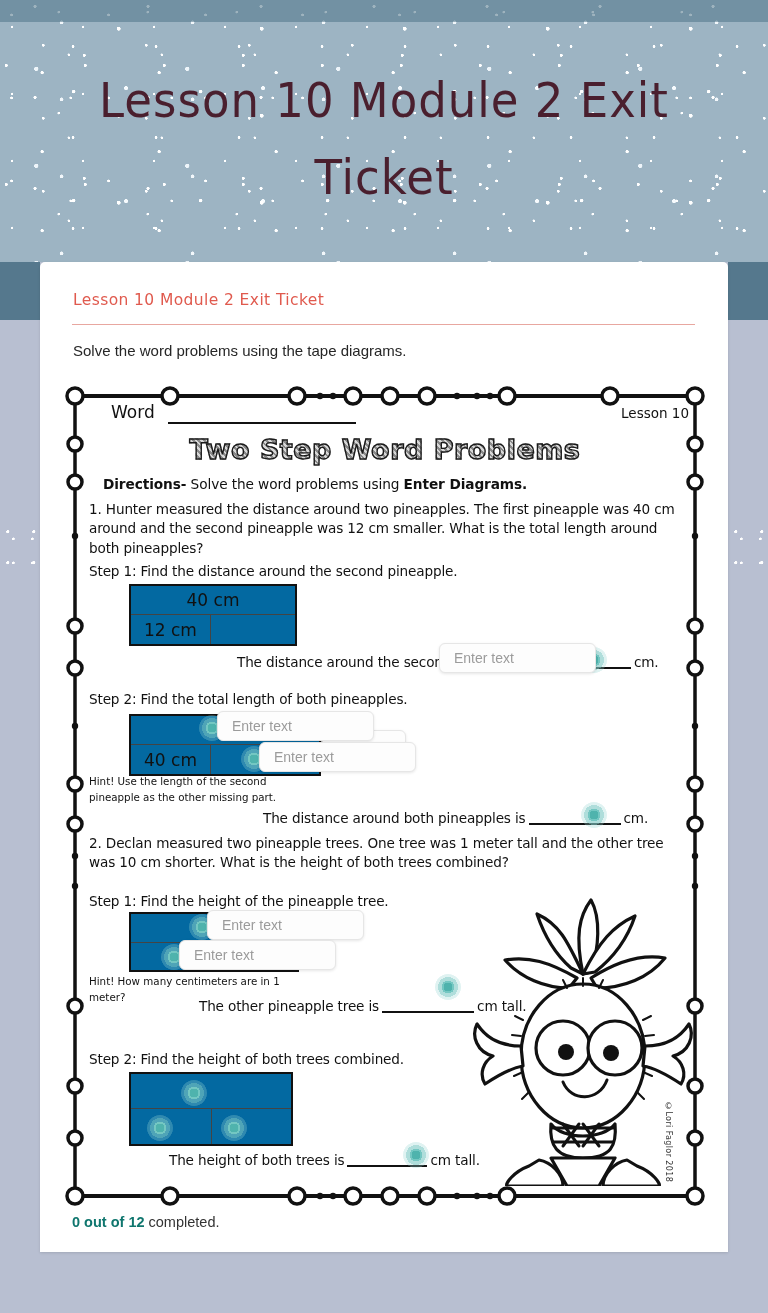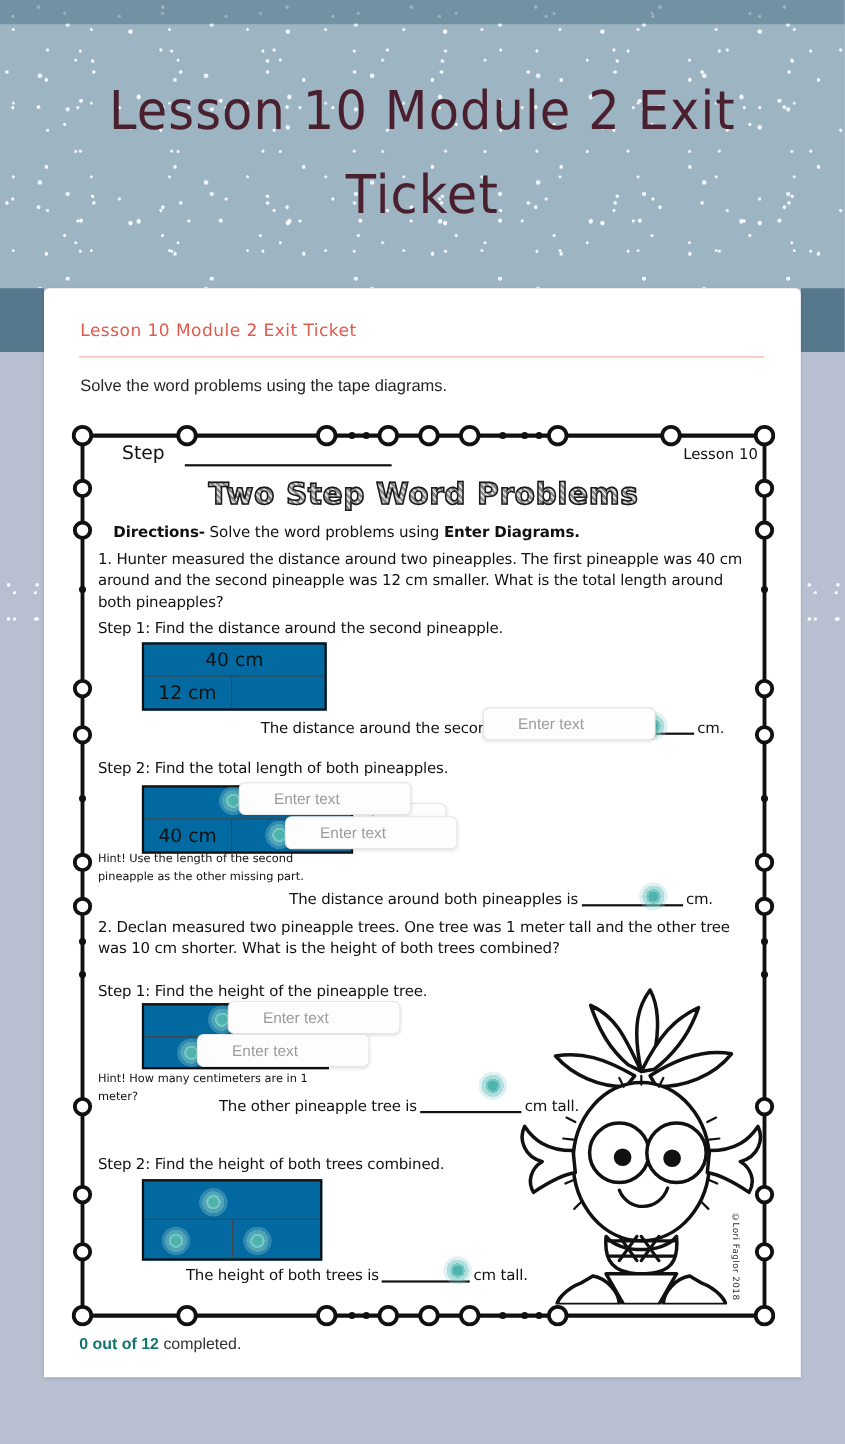--- a/index.html
+++ b/index.html
@@ -192,21 +192,21 @@
   }
 
   
   .entry {
     position: absolute; height: 30px;
     background: #fdfdfd;
     border: 1px solid #e6e6e6;
     border-radius: 6px;
     box-shadow: 0 1px 3px rgba(0,0,0,0.10);
     display: flex; align-items: center;
-    padding-left: 31px;
+    padding-left: 14px;
     font-family: "Liberation Sans", sans-serif;
     font-size: 14px; color: #9b9b9b;
   }
 
   .footer-text {
     position: absolute; left: 32px; top: 952px;
     font-size: 14.5px; color: #333;
   }
   .footer-text b { color: #0f766e; }
 
@@ -305,21 +305,21 @@
           <circle cx="630" cy="150" r="3.2"></circle>
             <circle cx="630" cy="340" r="3.2"></circle>
           <circle cx="630" cy="470" r="3.2"></circle>
             <circle cx="630" cy="500" r="3.2"></circle>
         </g>
       </svg>
 
       <div class="ws-inner">
 
         <div class="name-row">
-          <span class="name-label">Step</span>
+          <span class="name-label">Word</span>
           <span class="name-line"></span>
           <span class="lesson-tag">Lesson 10</span>
         </div>
 
         <div class="ws-heading">Two Step Word Problems</div>
 
         <div class="directions">
           <b>Directions-</b><span> Solve the word problems using </span><b>Enter Diagrams.</b>
         </div>
 

